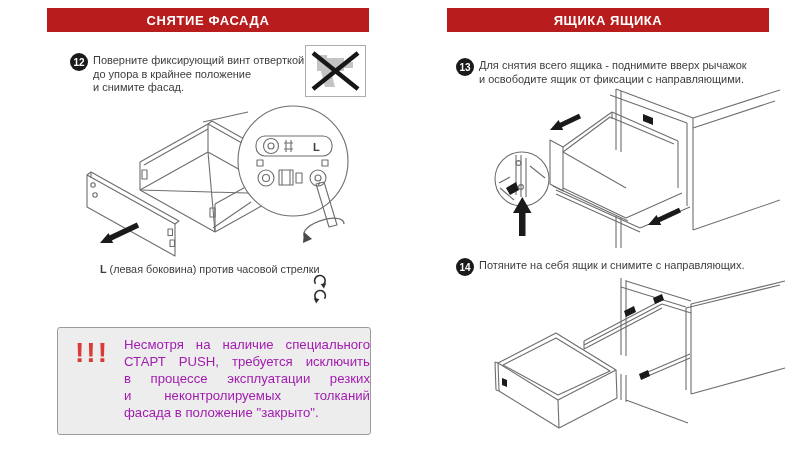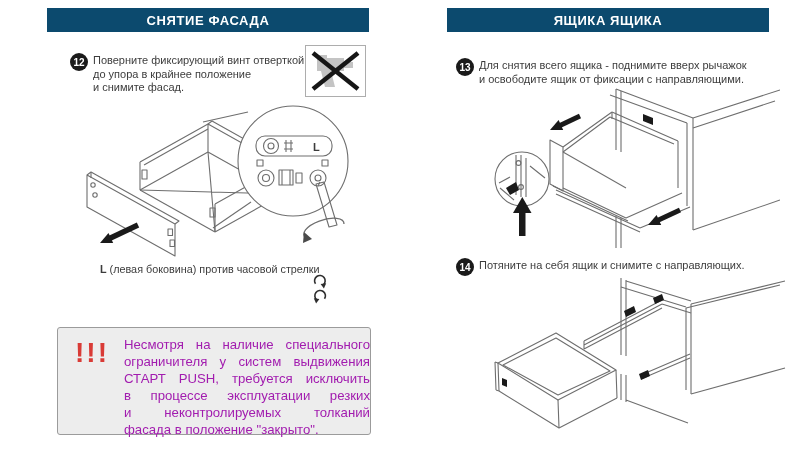--- a/index.html
+++ b/index.html
@@ -1,18 +1,18 @@
 <!DOCTYPE html>
 <html><head>
 <meta charset="utf-8">
 <style>
   html,body{margin:0;padding:0;background:#fff;}
   #page{position:relative;width:800px;height:450px;background:#ffffff;overflow:hidden;
         font-family:"Liberation Sans",sans-serif;color:#3c3c3c;}
-  .hdr{position:absolute;height:24px;width:322px;background:#0c4a6e;color:#fff;
+  .hdr{position:absolute;height:24px;width:322px;background:#b91c1c;color:#fff;
        display:flex;align-items:center;justify-content:center;
        font-size:13px;font-weight:bold;letter-spacing:.6px;}
   .step{position:absolute;display:flex;gap:5px;align-items:flex-start;}
   .badge{width:18px;height:18px;border-radius:50%;background:#1a1a1a;color:#fff;
          font-size:10px;font-weight:bold;display:flex;align-items:center;justify-content:center;flex:none;}
   .step-text{font-size:11px;line-height:13.5px;padding-top:1px;}
   .notool{position:absolute;left:305px;top:45px;width:59px;height:50px;border:1px solid #adadad;
           display:flex;align-items:center;justify-content:center;background:#fff;}
   .dir{position:absolute;left:100px;top:263px;width:232px;font-size:10.8px;line-height:13.2px;}
   .dir b{font-weight:bold;}
@@ -127,21 +127,20 @@
       <svg class="ricon" style="top:25px;" width="16" height="16" viewBox="0 0 16 16">
         <path d="M12.5,10.8 A5.3,5.3 0 1 0 4.8,11.9" fill="none" stroke="#2e2e2e" stroke-width="1.6"></path>
         <polygon points="4.1,15.5 1.8,10.2 7.4,10.9" fill="#2e2e2e"></polygon>
       </svg>
     </div>
 
     <div class="warn">
       <div class="warn-marks">!!!</div>
       <div class="warn-text">
         <div class="warn-line">Несмотря на наличие специального</div>
-        <div class="warn-line">ограничителя у систем выдвижения</div>
         <div class="warn-line">СТАРТ PUSH, требуется исключить</div>
         <div class="warn-line">в процессе эксплуатации резких</div>
         <div class="warn-line">и неконтролируемых толканий</div>
         <div class="warn-line">фасада в положение "закрыто".</div>
       </div>
     </div>
   </div>
 
   <div>
     <div class="hdr" style="left:447px;top:8px;">ЯЩИКА ЯЩИКА</div>

